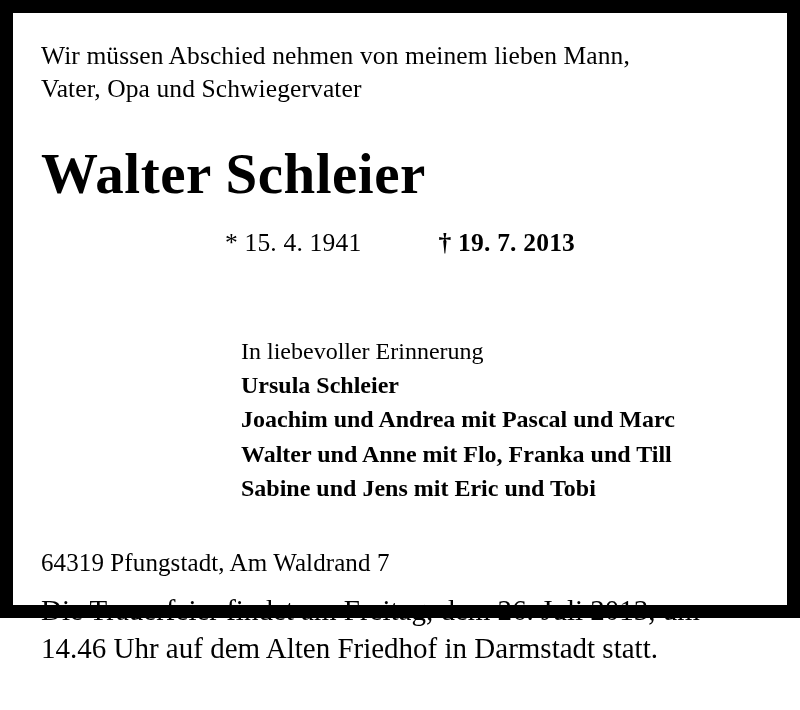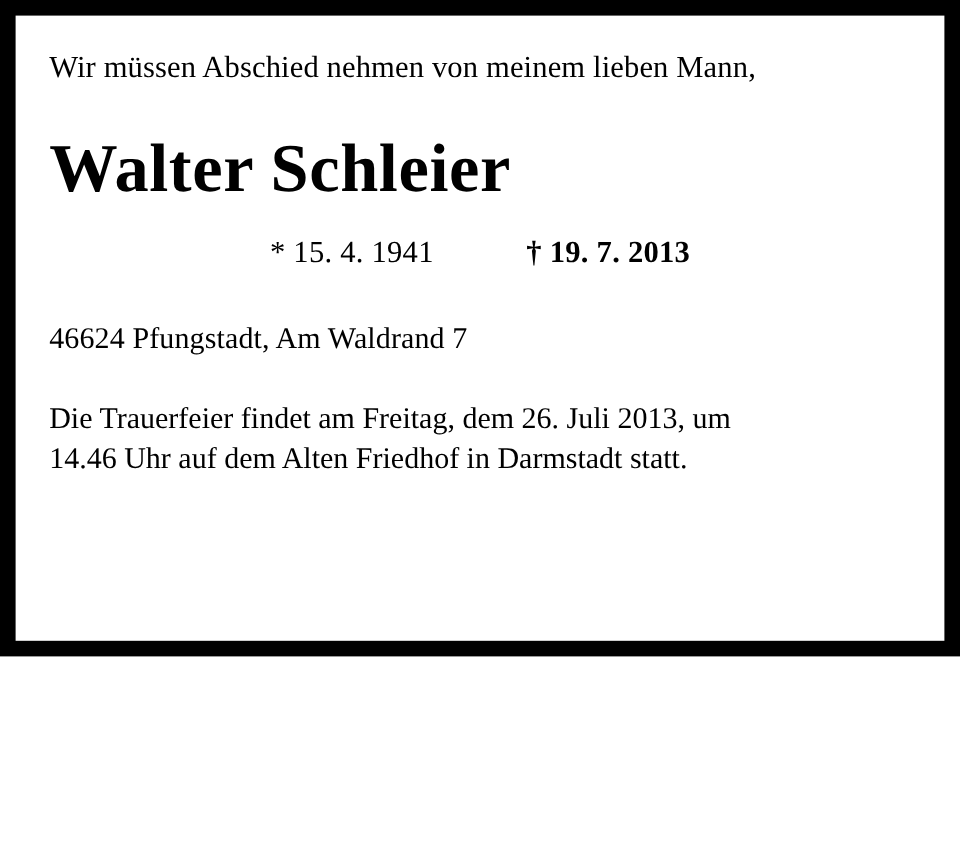--- a/index.html
+++ b/index.html
@@ -10,21 +10,21 @@
   body {
     width: 800px;
     height: 710px;
     font-family: "Liberation Serif", serif;
     color: #000000;
     overflow: hidden;
   }
   .obituary {
     box-sizing: border-box;
     width: 800px;
-    height: 547px;
+    height: 618px;
     border: 13px solid #000000;
     background: #ffffff;
     padding: 26px 28px 18px 28px;
     display: flex;
     flex-direction: column;
   }
   .intro {
     font-size: 25.5px;
     line-height: 1.30;
     letter-spacing: 0.1px;
@@ -72,52 +72,62 @@
   }
   .memorial .family div {
     white-space: nowrap;
   }
   .address {
     margin-top: 44px;
     font-size: 25px;
     letter-spacing: 0.1px;
   }
   .ceremony {
-    margin-top: 36px;
-    font-size: 25px;
+    margin-top: 14px;
+    font-size: 29px;
     line-height: 1.32;
   }
   .ceremony div {
     white-space: nowrap;
   }
 </style>
 </head>
 <body>
 
 <div class="obituary">
 
   <div class="intro">
     <div>Wir müssen Abschied nehmen von meinem lieben Mann,</div>
+    <div>Vater, Opa und Schwiegervater</div>
   </div>
 
   <div class="name">Walter Schleier</div>
 
   <div class="dates">
     <span class="birth">
       <span>*</span>
       <span>15. 4. 1941</span>
     </span>
     <span class="gap"></span>
     <span class="death">
       <span>†</span>
       <span>19. 7. 2013</span>
     </span>
   </div>
 
+  <div class="memorial">
+    <div class="lead">In liebevoller Erinnerung</div>
+    <div class="family">
+      <div>Ursula Schleier</div>
+      <div>Joachim und Andrea mit Pascal und Marc</div>
+      <div>Walter und Anne mit Flo, Franka und Till</div>
+      <div>Sabine und Jens mit Eric und Tobi</div>
+    </div>
+  </div>
 
-  <div class="address">46624 Pfungstadt, Am Waldrand 7</div>
+  <div class="address">64319 Pfungstadt, Am Waldrand 7</div>
 
   <div class="ceremony">
     <div>Die Trauerfeier findet am Freitag, dem 26. Juli 2013, um</div>
     <div>14.46 Uhr auf dem Alten Friedhof in Darmstadt statt.</div>
   </div>
 
 </div>
 
 </body></html>

